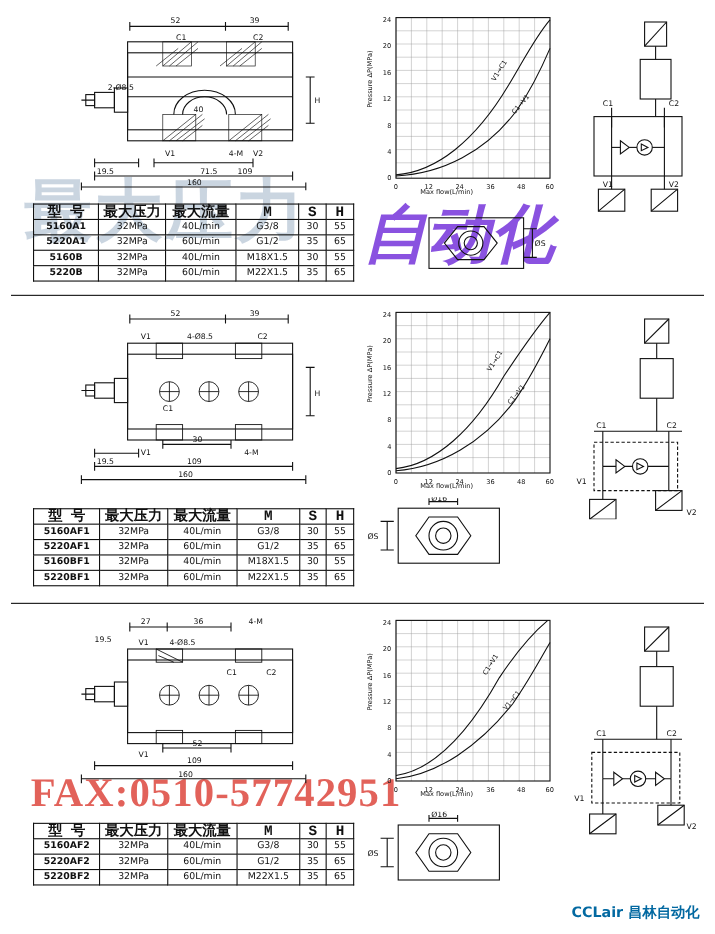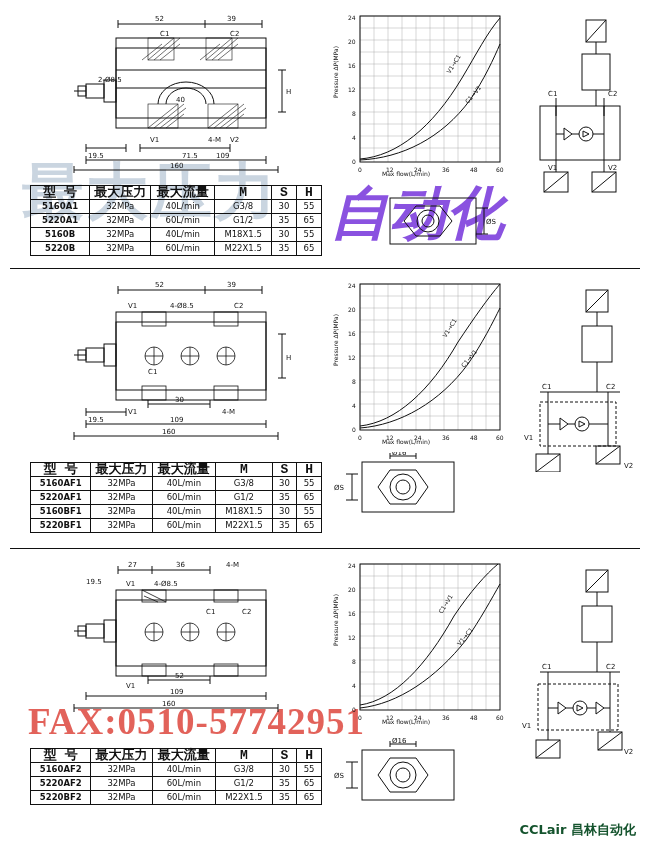--- a/index.html
+++ b/index.html
@@ -43,21 +43,21 @@
     padding:1px 2px;
     white-space:nowrap;
     line-height:11px;
     font-weight:normal;
   }
   table.spec th{font-weight:bold;font-size:13px;font-family:Liberation Mono, monospace;}
   table.spec td.model{font-weight:bold;}
 
   
   .footer{position:absolute;right:14px;bottom:10px;font-size:13px;font-weight:bold;
-    font-family:"DejaVu Sans",sans-serif;color:#14532d;}
+    font-family:"DejaVu Sans",sans-serif;color:#0369a1;}
 
   .lbl{font-size:7px;font-family:"DejaVu Sans",sans-serif;}
 </style>
 </head>
 <body>
 
 <div class="page">
 
   <div class="wm wm-cn">最大压力</div>
   <div class="wm wm-cn2">自动化</div>

